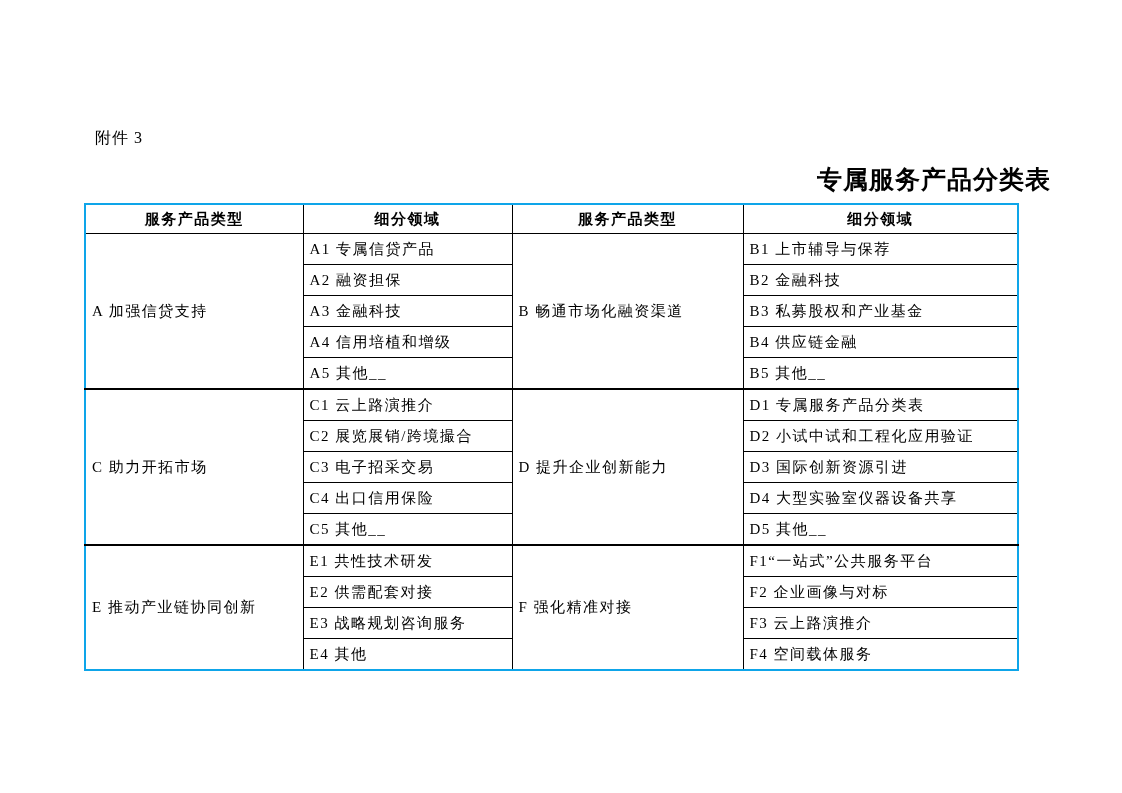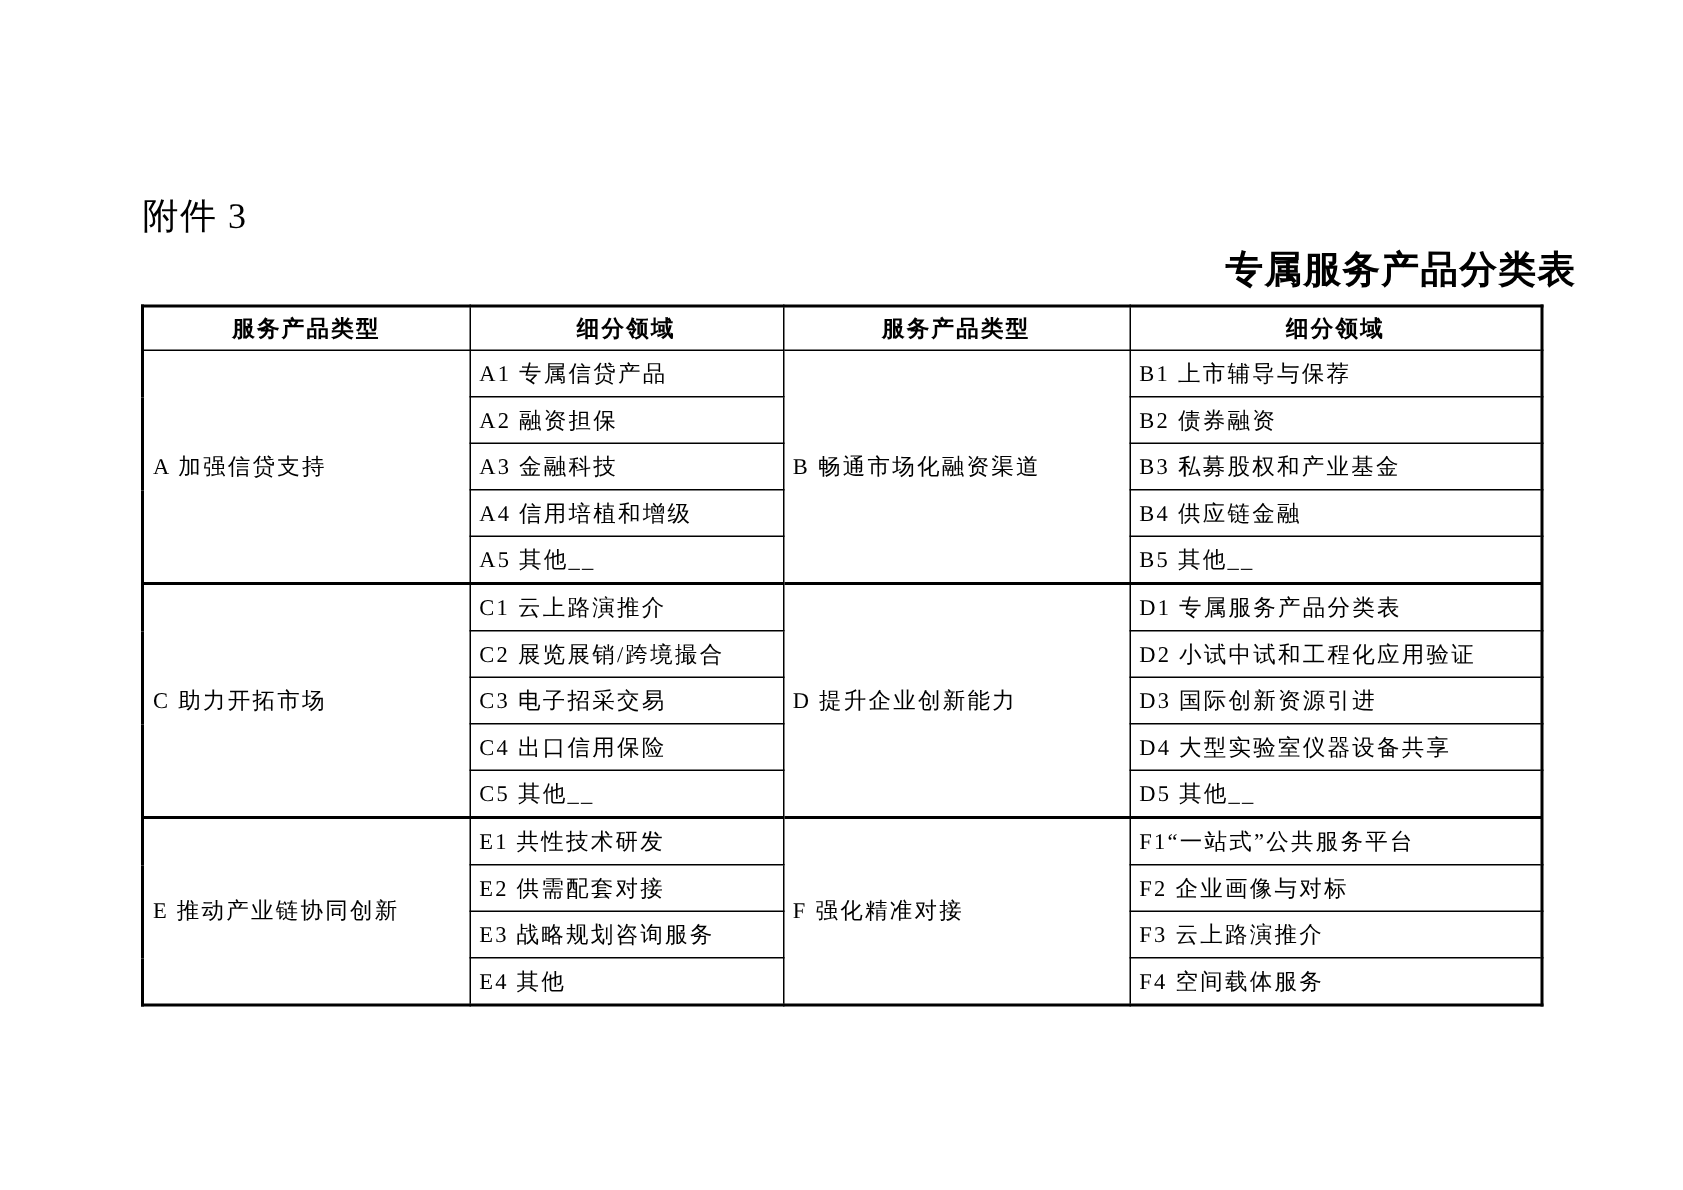--- a/index.html
+++ b/index.html
@@ -15,43 +15,43 @@
   .page {
     position: relative;
     width: 1122px;
     height: 793px;
     background: #ffffff;
   }
   .attachment {
     position: absolute;
     left: 95px;
     top: 128px;
-    font-size: 24px;
+    font-size: 16px;
     letter-spacing: 1px;
   }
   .doc-title {
     position: absolute;
     left: 90px;
     top: 163px;
     width: 933px;
     text-align: right;
     transform: translateX(28px);
     font-family: "Liberation Sans", "DejaVu Sans", sans-serif;
     font-weight: bold;
     font-size: 25px;
     letter-spacing: 1px;
   }
   table.class-table {
     position: absolute;
-    left: 94px;
+    left: 84px;
     top: 203px;
     width: 933px;
     border-collapse: collapse;
     table-layout: fixed;
-    border: 2px solid #000000;
+    border: 2px solid #0ea5e9;
   }
   table.class-table th,
   table.class-table td {
     border: 1px solid #000000;
     font-size: 15px;
     letter-spacing: 1.5px;
     overflow: hidden;
     white-space: nowrap;
   }
   table.class-table th {
@@ -99,21 +99,21 @@
     <tbody>
 
       <tr>
         <td rowspan="5">A 加强信贷支持</td>
         <td>A1 专属信贷产品</td>
         <td rowspan="5">B 畅通市场化融资渠道</td>
         <td>B1 上市辅导与保荐</td>
       </tr>
       <tr>
         <td>A2 融资担保</td>
-        <td>B2 债券融资</td>
+        <td>B2 金融科技</td>
       </tr>
       <tr>
         <td>A3 金融科技</td>
         <td>B3 私募股权和产业基金</td>
       </tr>
       <tr>
         <td>A4 信用培植和增级</td>
         <td>B4 供应链金融</td>
       </tr>
       <tr>

